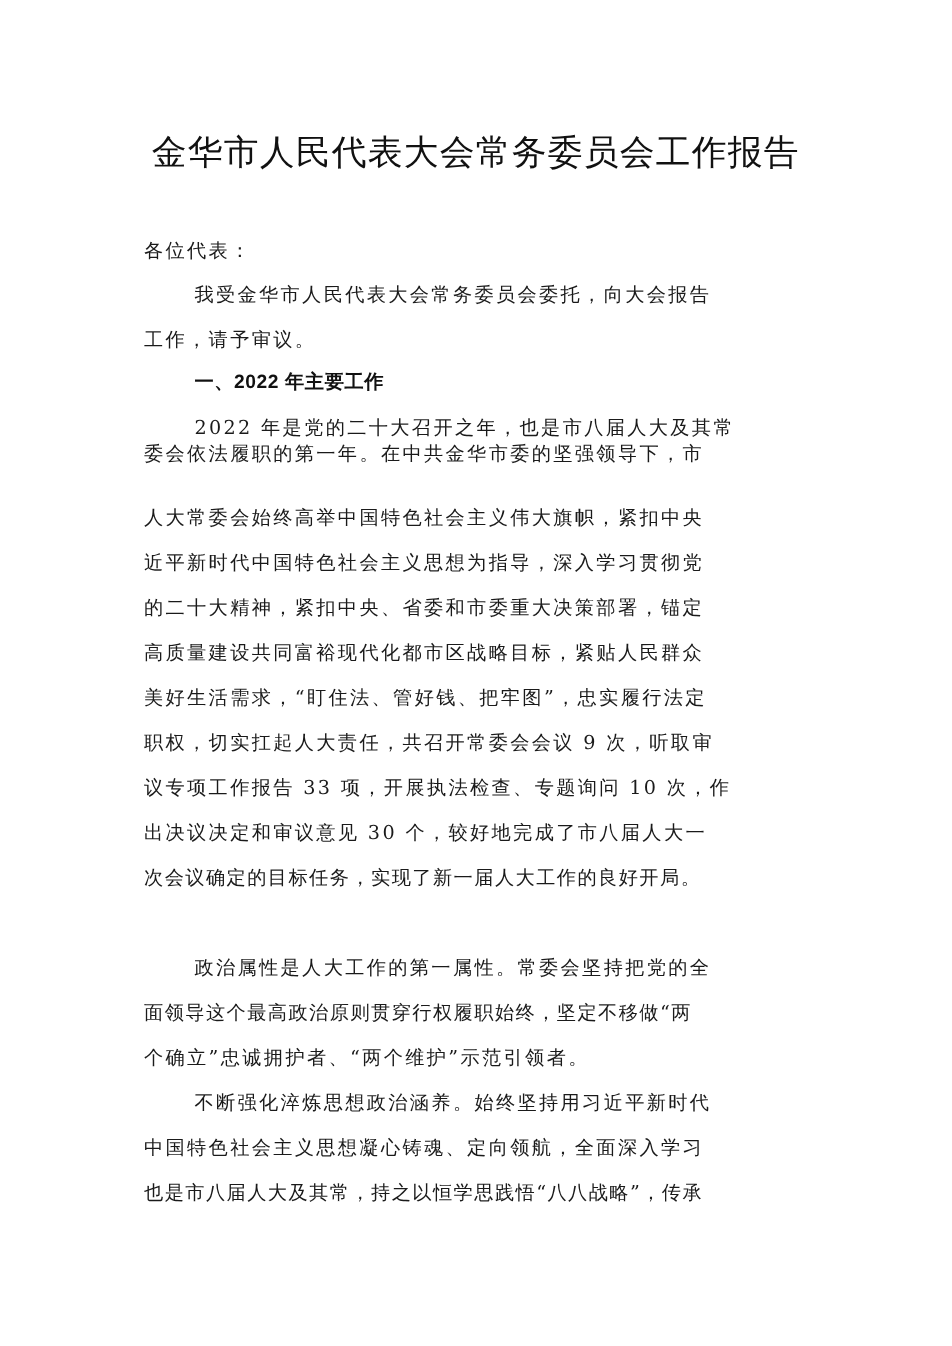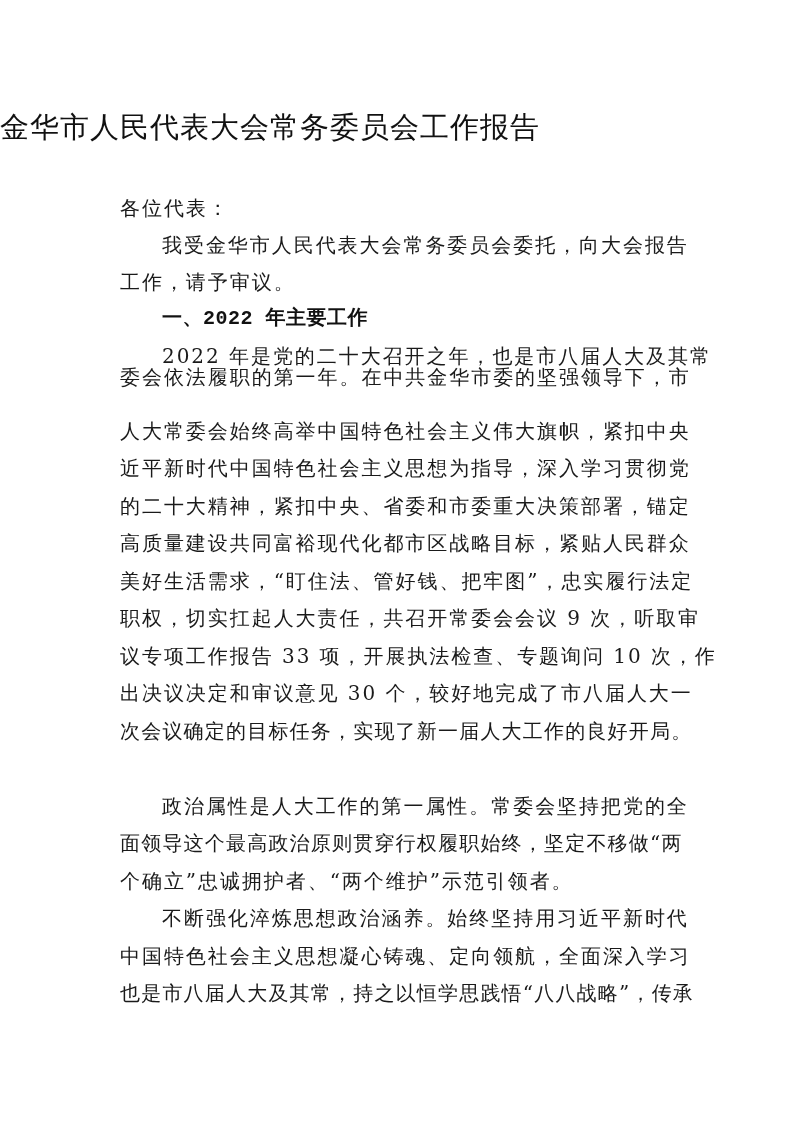--- a/index.html
+++ b/index.html
@@ -1,31 +1,31 @@
 <!DOCTYPE html>
 <html><head>
 <meta charset="utf-8">
 <style>
   html, body { margin: 0; padding: 0; background: #ffffff; }
   body { width: 793px; height: 1122px; position: relative; overflow: hidden; color: #000; }
   .page { position: absolute; left: 0; top: 0; width: 793px; height: 1122px; background: #fff; }
   .title {
-    position: absolute; left: 0; top: 106px; width: 793px; text-align: left;
+    position: absolute; left: 0; top: 106px; width: 793px; text-align: center;
     font-family: "DejaVu Serif", "Liberation Serif", serif;
     font-size: 29px; line-height: 42px; letter-spacing: 1px; color: #111;
   }
   .line {
     position: absolute; left: 120px; width: 560px; height: 37px;
     font-family: "DejaVu Serif", "Liberation Serif", serif;
-    font-size: 20px; line-height: 37px; white-space: nowrap; color: #1a1a1a;
+    font-size: 16px; line-height: 37px; white-space: nowrap; color: #1a1a1a;
     letter-spacing: 1.95px;
   }
   .indent { left: 162px; }
   .heading {
-    font-family: Liberation Mono, monospace;
+    font-family: Liberation Sans, sans-serif;
     font-weight: bold; letter-spacing: 0.5px; color: #111;
   }
   .tight2 { letter-spacing: 1.2px; }
 </style>
 </head>
 <body>
 
 <div class="page">
   <div class="title">金华市人民代表大会常务委员会工作报告</div>
 

